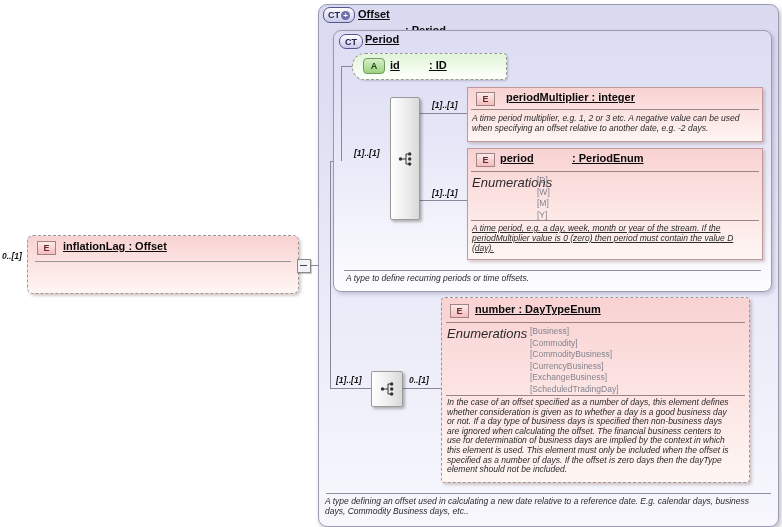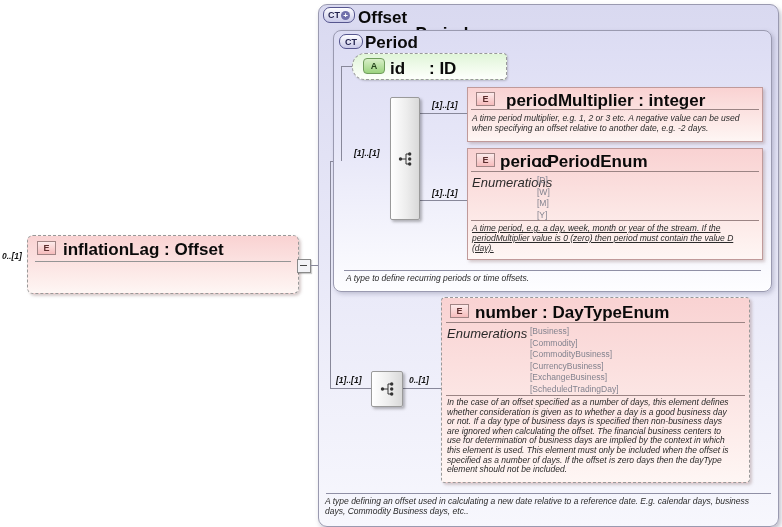--- a/index.html
+++ b/index.html
@@ -35,21 +35,21 @@
   
   .seqbox{
     position:absolute;border:1px solid #9a9a9a;border-radius:2px;
     background:linear-gradient(90deg,#ffffff 0%,#ededed 55%,#d9d9d9 100%);
     box-shadow:2px 2px 3px rgba(0,0,0,0.28);
     display:flex;align-items:center;justify-content:center;
   }
   .hline{position:absolute;height:1px;background:#88889a;}
   .vline{position:absolute;width:1px;background:#88889a;}
   .sep{position:absolute;height:1px;background:#959595;}
-  .title{position:absolute;font-size:17px;font-weight:bold;white-space:nowrap;color:#0a0a0a;}
+  .title{position:absolute;font-size:11px;font-weight:bold;white-space:nowrap;color:#0a0a0a;text-decoration:underline;}
   .ann{position:absolute;font-size:8.5px;line-height:10px;font-style:italic;color:#2a2a2a;}
   .card{position:absolute;font-size:8.5px;font-weight:bold;font-style:italic;color:#111;white-space:nowrap;}
   .enumlab{position:absolute;font-size:13px;font-style:italic;color:#2a2a2a;}
   .enumcol{position:absolute;font-size:8.5px;line-height:11.5px;color:#83838f;}
   .badge-e{
     position:absolute;width:17px;height:12px;border:1px solid #a08484;
     background:linear-gradient(180deg,#fceaea 0%,#f6bcbc 100%);
     color:#5c2e2e;font-size:9px;font-weight:bold;text-align:center;line-height:12px;
   }
   .badge-a{
@@ -148,21 +148,21 @@
   <div class="elbox" style="left:467px;top:87px;width:294px;height:53px;">
     <span class="badge-e" style="left:8px;top:4px;">E</span>
     <span class="title" style="left:32px;top:3px;padding-left:6px;">periodMultiplier : integer</span>
     <div class="sep" style="left:3px;right:3px;top:21px;background:#9b8484;"></div>
     <div class="ann" style="left:4px;top:25px;width:286px;">A time period multiplier, e.g. 1, 2 or 3 etc. A negative value can be used when specifying an offset relative to another date, e.g. -2 days.</div>
   </div>
 
   <div class="elbox" style="left:467px;top:148px;width:294px;height:110px;">
     <span class="badge-e" style="left:8px;top:4px;">E</span>
     <span class="title" style="left:32px;top:3px;">period</span>
-    <span class="title" style="left:69px;top:3px;">: PeriodEnum</span>
+    <span class="title" style="left:104px;top:3px;">: PeriodEnum</span>
     <div class="sep" style="left:3px;right:3px;top:22px;background:#9b8484;"></div>
     <span class="enumlab" style="left:4px;top:26px;">Enumerations</span>
     <div class="enumcol" style="left:69px;top:26px;">
       <div>[D]</div>
       <div>[W]</div>
       <div>[M]</div>
       <div>[Y]</div>
     </div>
     <div class="sep" style="left:3px;right:3px;top:71px;background:#9b8484;"></div>
     <div class="ann" style="left:4px;top:74px;width:272px;text-decoration:underline;">A time period, e.g. a day, week, month or year of the stream. If the periodMultiplier value is 0 (zero) then period must contain the value D (day).</div>

